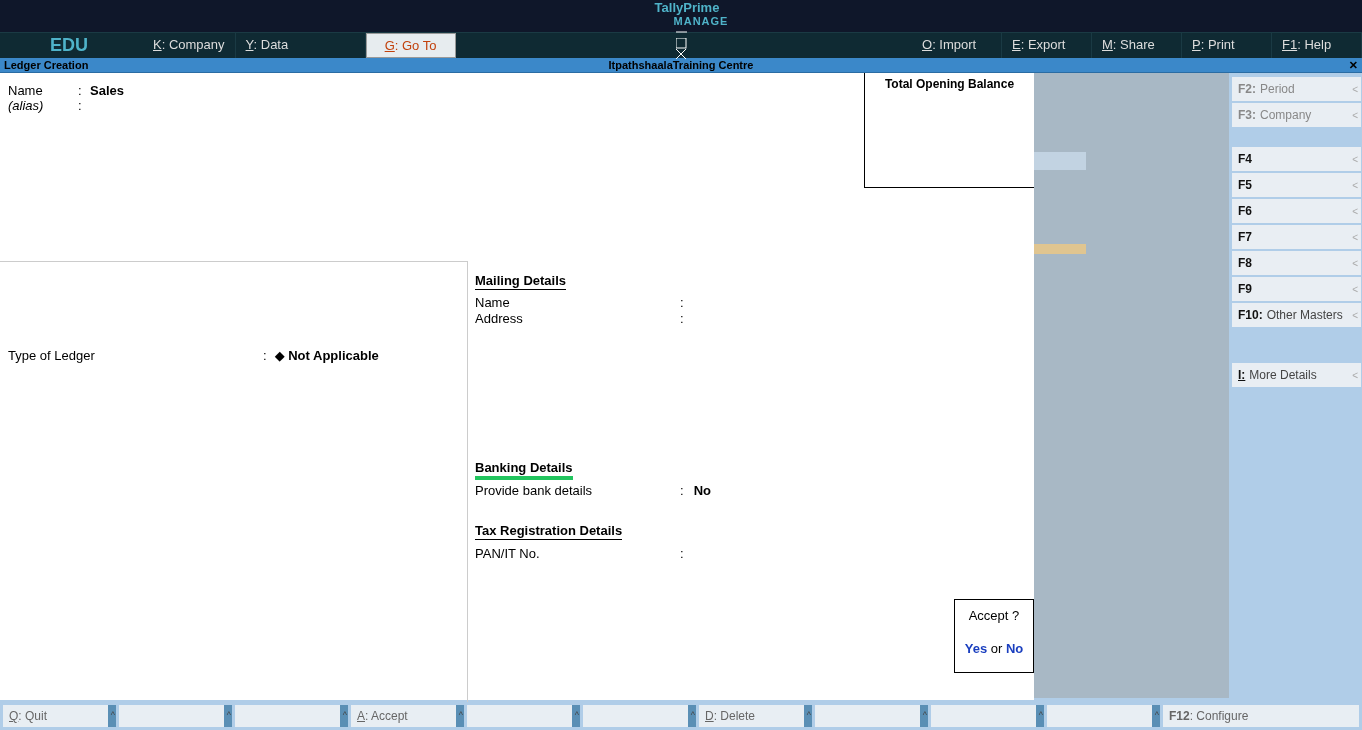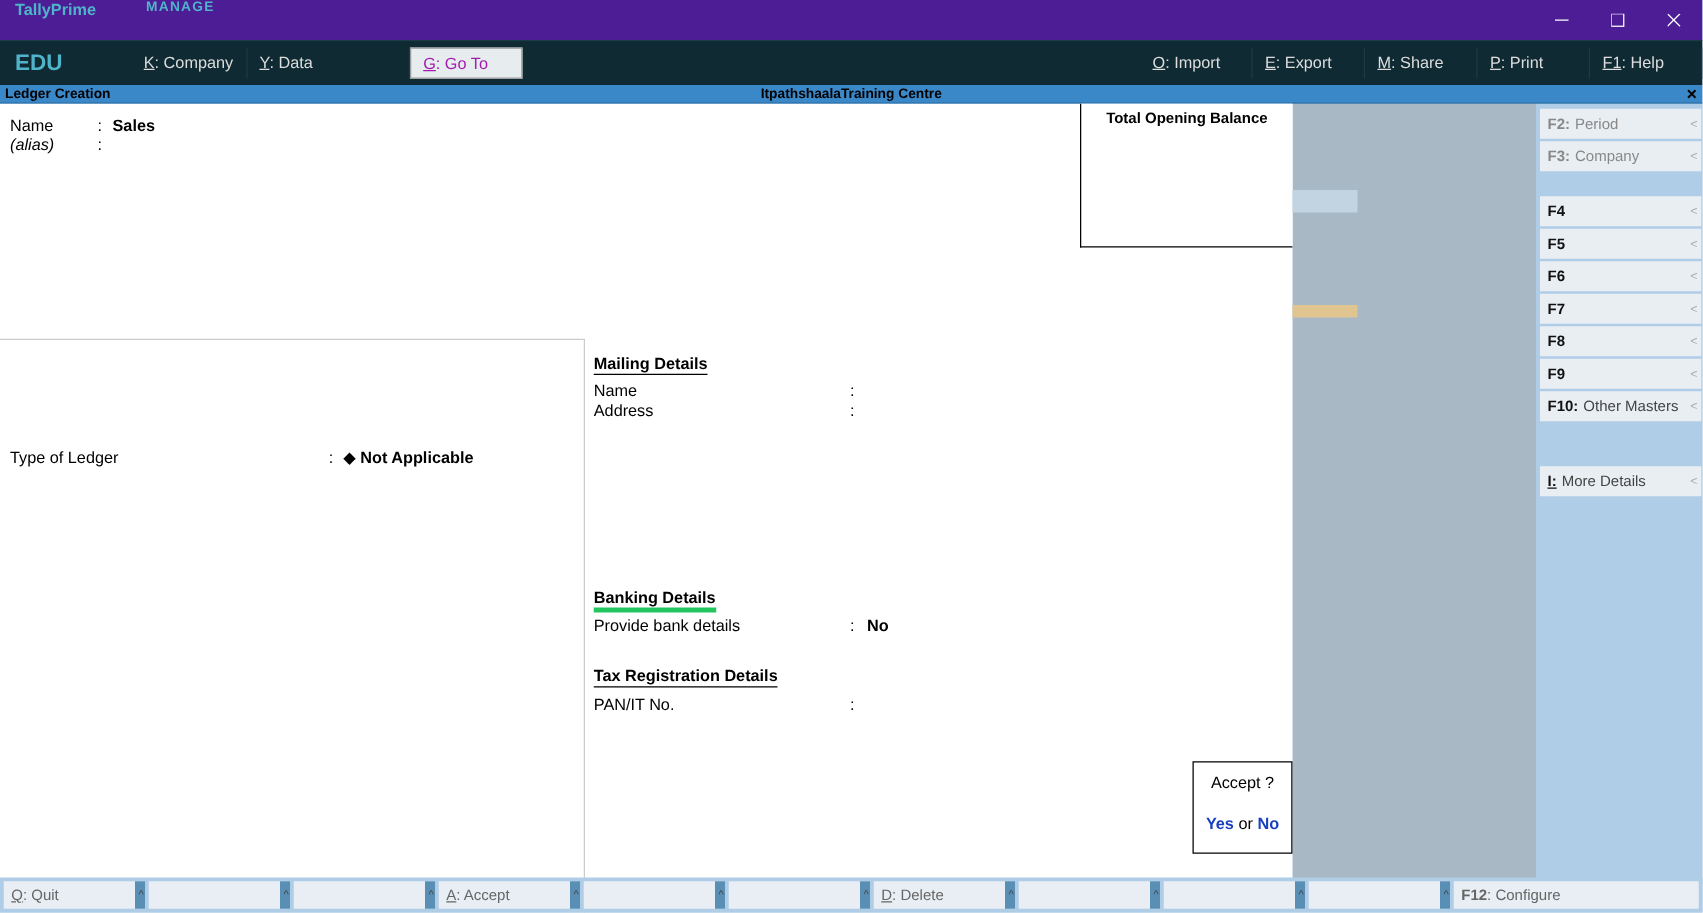--- a/index.html
+++ b/index.html
@@ -1,27 +1,27 @@
 <!DOCTYPE html>
 <html><head>
 <meta charset="utf-8">
 <style>
 * { margin:0; padding:0; box-sizing:border-box; font-family:Arial,Helvetica,sans-serif; }
 body { width:1362px; height:730px; background:#b0cde8; overflow:hidden; }
-.titlebar { height:32px; background:#4c1d95; display:flex; align-items:flex-start; color:#4fb3c9; font-size:13px; }
+.titlebar { height:32px; background:#0f172a; display:flex; align-items:center; color:#4fb3c9; font-size:13px;flex-direction:column; }
 .titlebar .logo1 { padding-left:12px; font-weight:bold; }
 .titlebar .manage { margin-left:40px; font-size:11px; letter-spacing:1px; font-weight:bold; }
 .titlebar .spacer { flex:1; }
 .winbtn { width:45px; height:32px; display:flex; align-items:center; justify-content:center; color:#fff; cursor:pointer; }
-.topbar { height:36px; background:#0f2a33; display:flex; align-items:center; color:#ddd; font-size:13px; border-top:1px solid #1a3a44;}
+.topbar { height:26px; background:#0f2a33; display:flex; align-items:center; color:#ddd; font-size:13px; border-top:1px solid #1a3a44;padding-left:38px;}
 .topbar .edu { color:#4fb3c9; font-weight:bold; font-size:18px; padding-left:12px; width:105px; }
 .topmenu { display:flex; flex:1; }
 .topmenu div { padding:4px 10px; border-right:1px solid #1a3a44; cursor:pointer; min-width:90px; }
 .topmenu .key { text-decoration:underline; }
-.topmenu .gotobtn { background:#e7ecef; color:#a21caf; border:1px solid #999; }
+.topmenu .gotobtn { background:#e7ecef; color:#c2410c; border:1px solid #999;text-align:center; }
 .topmenu .pushright { margin-left:auto; }
 .header { height:15px; background:#3b88c9; display:flex; align-items:center; font-size:11px; font-weight:bold; color:#000; padding:0 4px; border-bottom:1px solid #2a6ca3;}
 .header .htitle { }
 .header .hcenter { position:absolute; left:50%; transform:translateX(-50%); font-weight:bold; }
 .header .hclose { margin-left:auto; font-weight:bold; cursor:pointer; }
 .mainrow { display:flex; height:625px; }
 .form { background:#fff; width:1034px; height:627px; position:relative; font-size:13px; color:#000; }
 .rtpanel { width:195px; background:#a8b8c5; }
 .sideactions { flex:1; background:#b0cde8; padding-top:2px; }
 .sidebtn { background:#e9eef3; height:24px; margin:2px 1px 2px 3px; display:flex; align-items:center; padding-left:6px; font-size:12px; color:#444; cursor:pointer; position:relative; }

